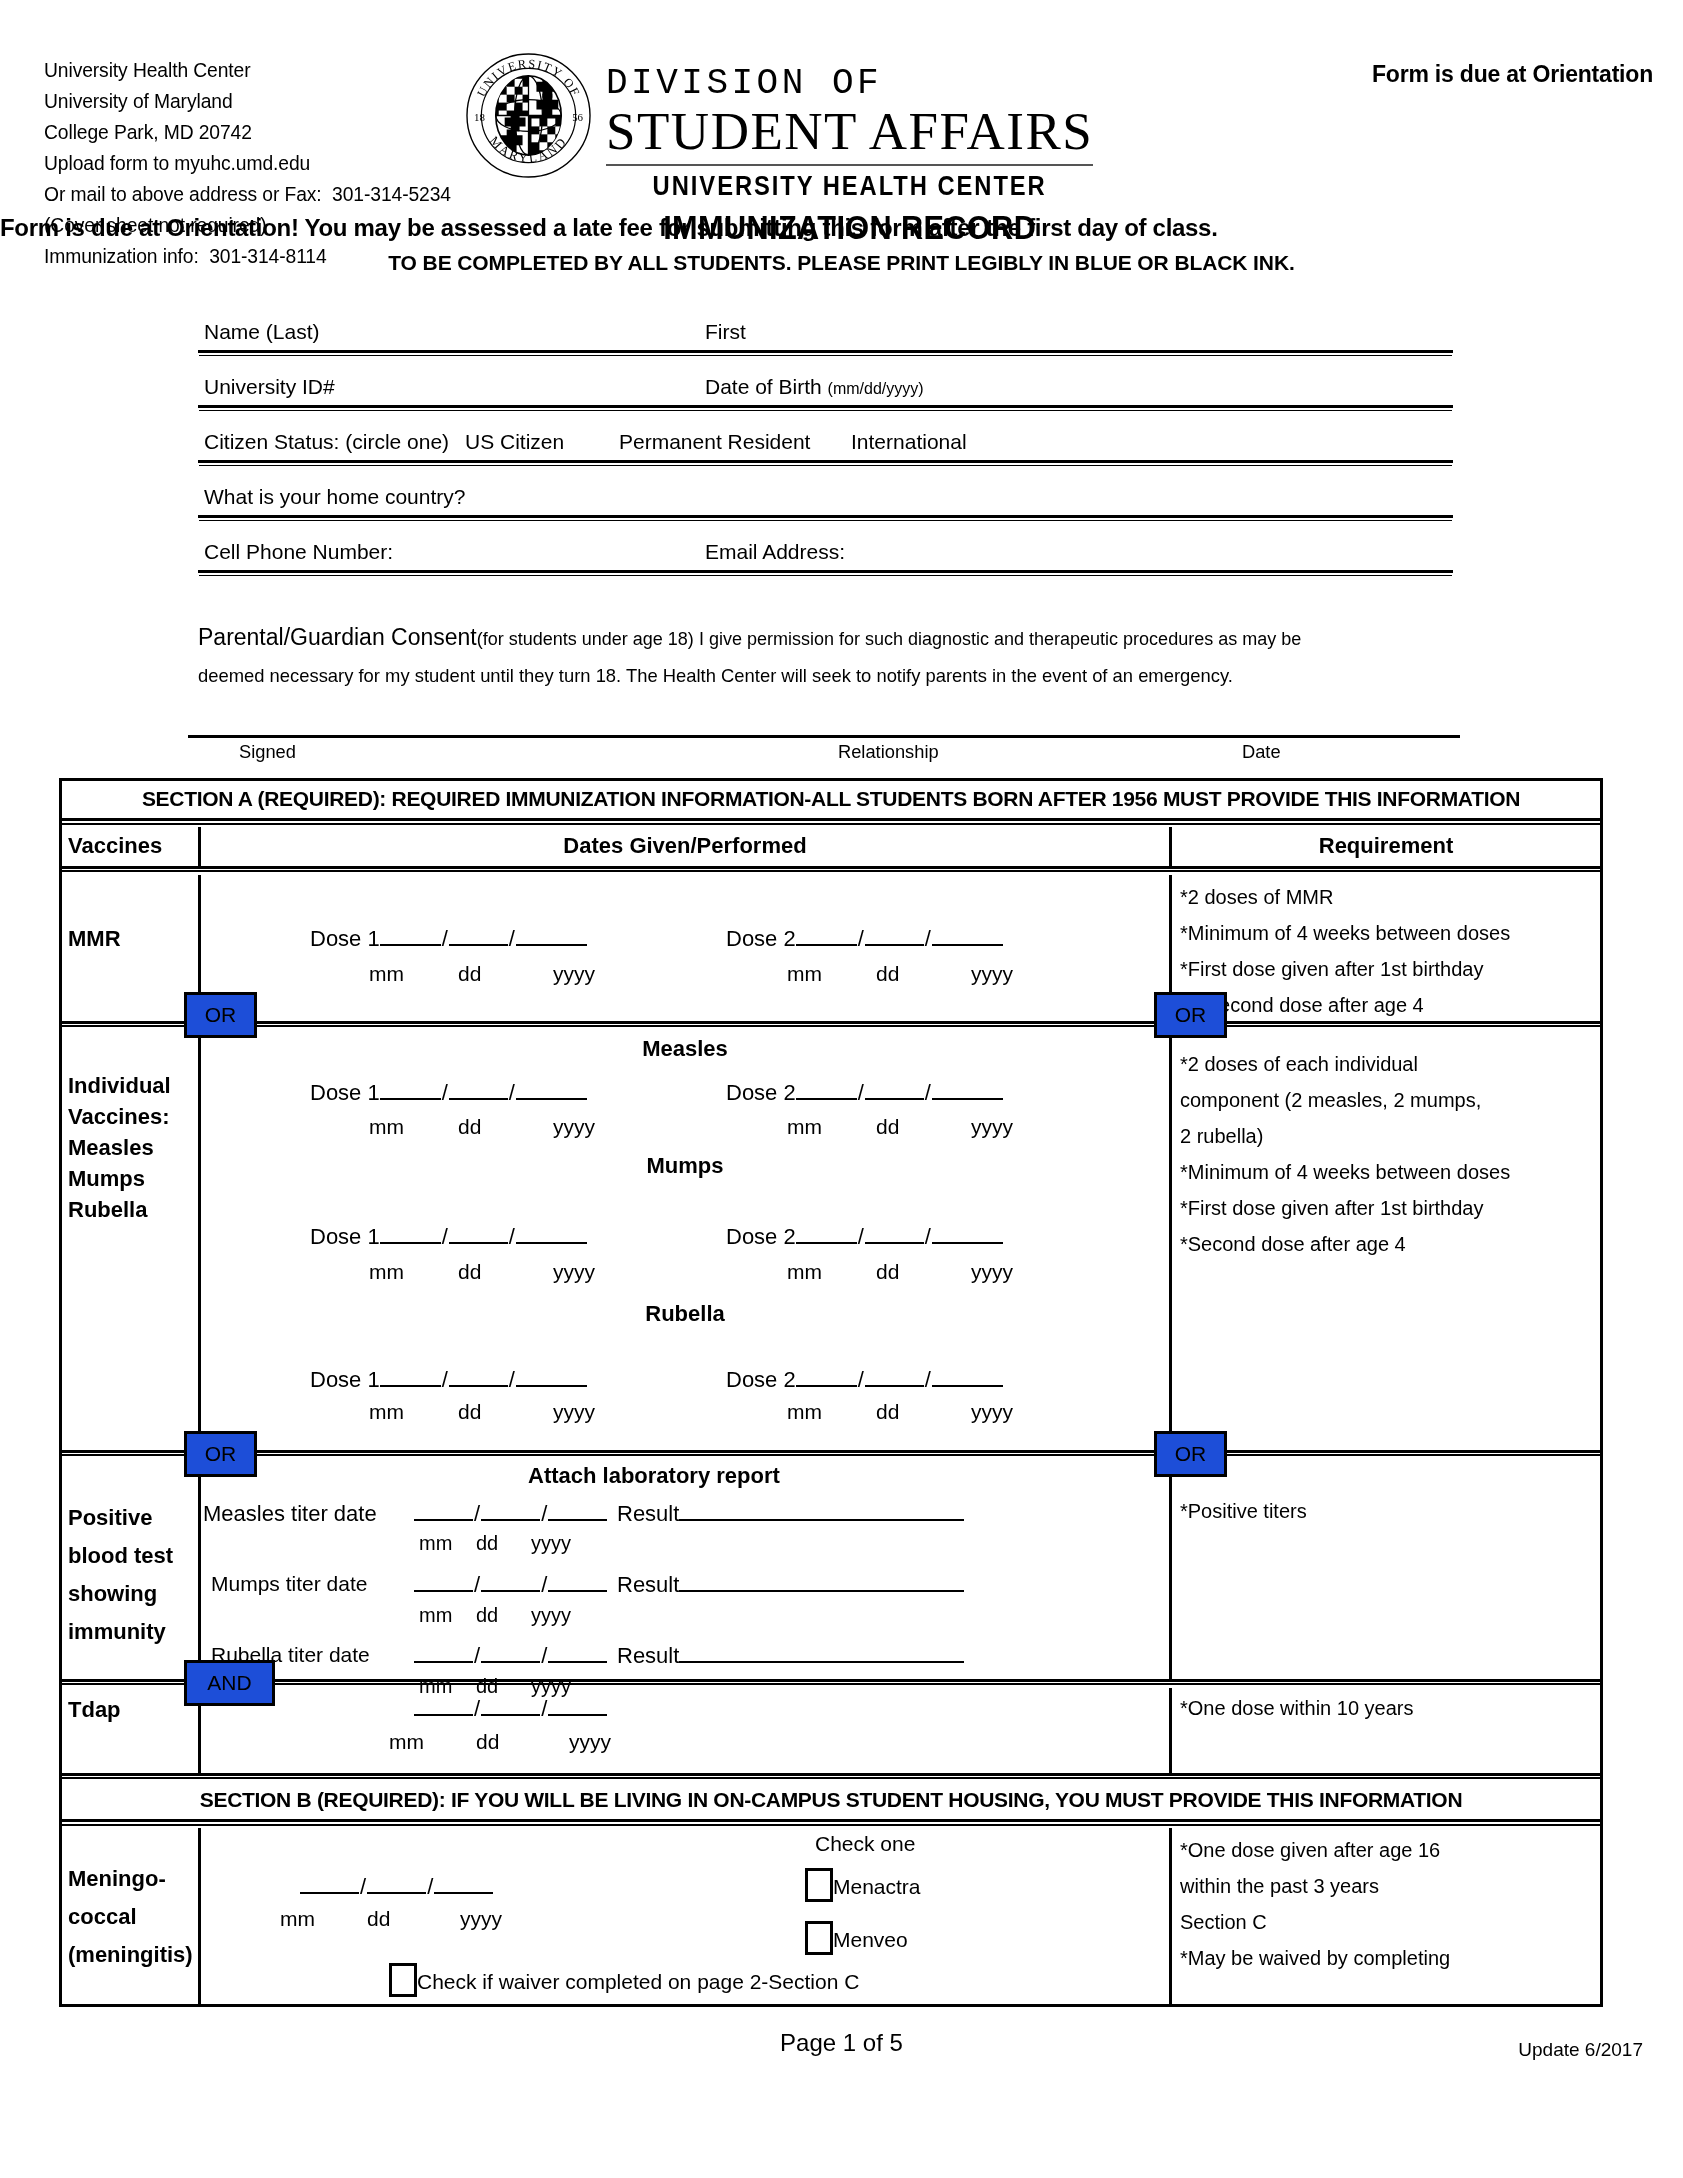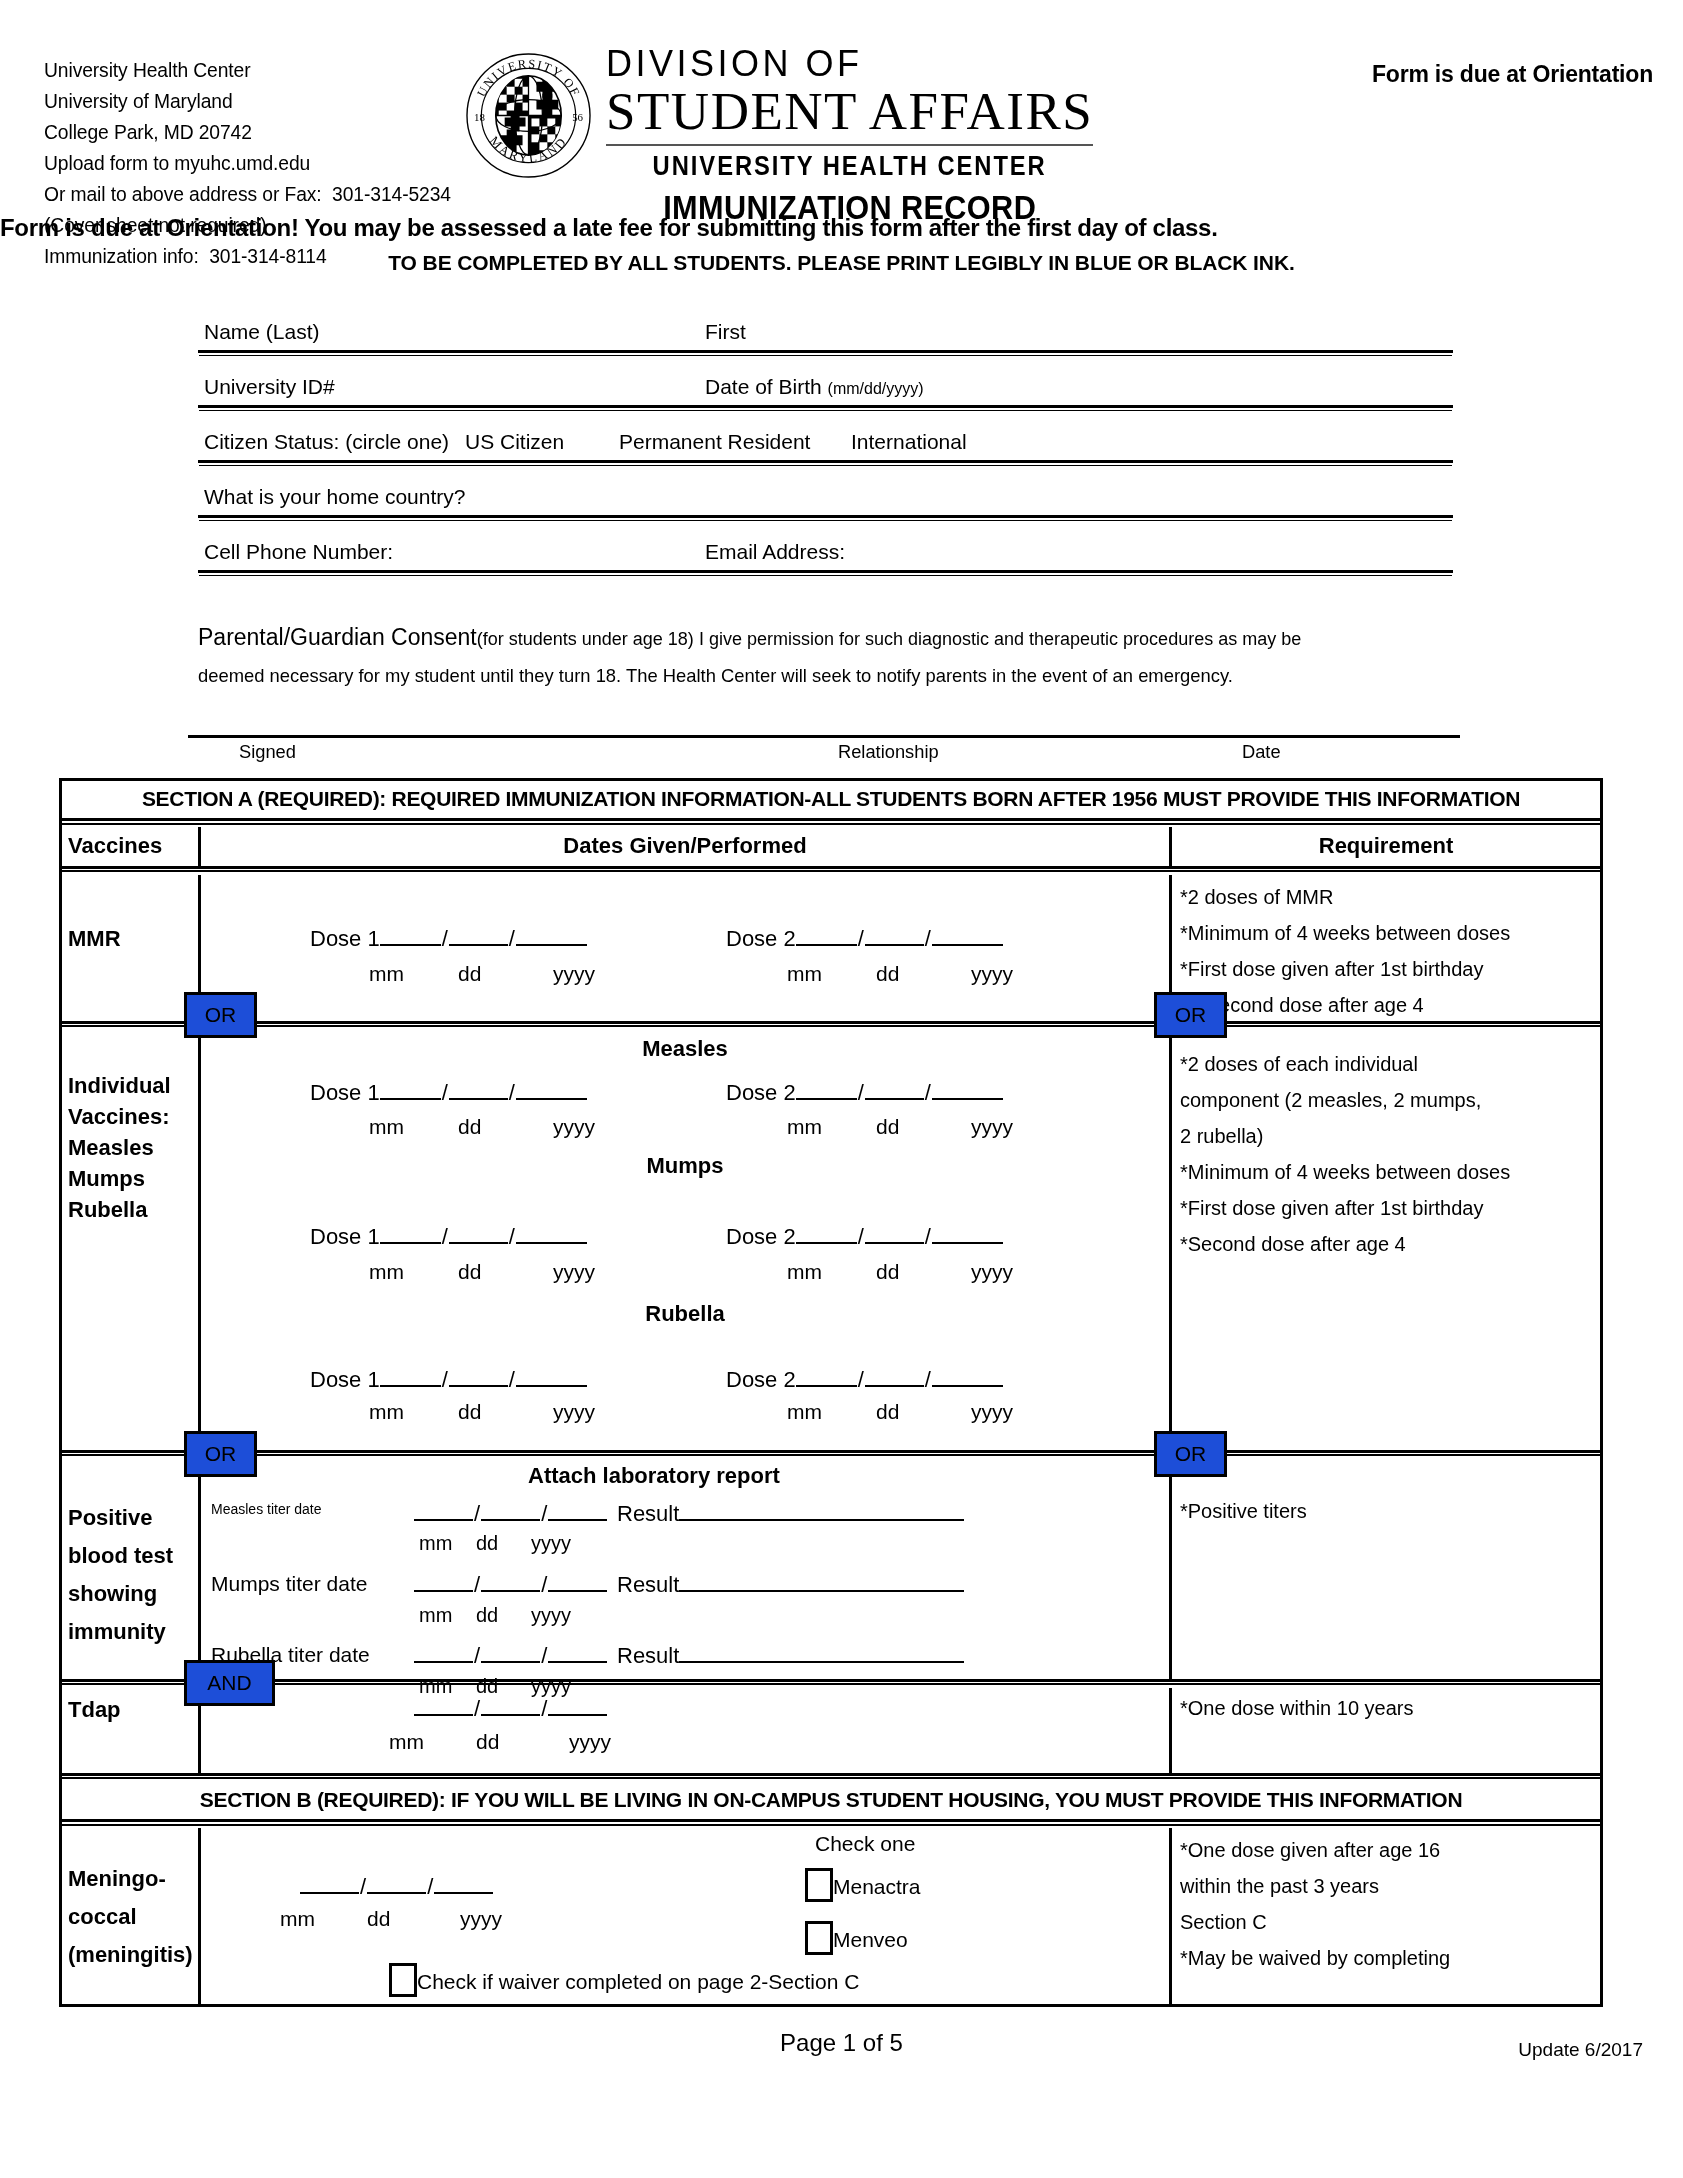--- a/index.html
+++ b/index.html
@@ -34,23 +34,23 @@
   .brandwrap {
     position: absolute; left: 465px; top: 42px;
     display: flex; align-items: flex-start;
   }
 
   
   .seal { width: 127px; height: 127px; margin-top: 10px; flex: 0 0 auto; }
 
   .brandtext { margin-left: 14px; }
   .div-of {
-    font-family: Liberation Sans, sans-serif;
+    font-family: Liberation Mono, monospace;
     font-size: 36px; letter-spacing: 3.5px; line-height: 1.0;
-    margin-top: 4px;
+    margin-top: 24px;
   }
   .stu-aff {
     font-family: "Liberation Serif", serif;
     font-size: 53px; letter-spacing: 1.5px; line-height: 1.05;
     margin-top: 2px;
   }
   .brand-rule { border-top: 2.5px solid #555; margin: 4px 0 5px 0; width: 100%; }
   .uhc {
     font-size: 27px; font-weight: bold; letter-spacing: 2.2px;
     text-align: center; transform: scaleX(0.88); transform-origin: center;
@@ -473,21 +473,21 @@
           <div>Positive</div>
           <div>blood test</div>
           <div>showing</div>
           <div>immunity</div>
         </div>
       </div>
 
       <div class="c-dates">
         <div class="center-sub" style="position:absolute; left:327px; top:4px;">Attach laboratory report</div>
 
-        <div style="position:absolute; left:10px; top:42px; font-size:14px;">Measles titer date</div>
+        <div style="position:absolute; left:2px; top:42px; font-size:22px;">Measles titer date</div>
         <div style="position:absolute; left:213px; top:42px;">
           <span class="doseline"><span class="ul u-md"></span><span class="slash">/</span><span class="ul u-md"></span><span class="slash">/</span><span class="ul u-md"></span></span>
         </div>
         <div class="mdy" style="position:absolute; left:218px; top:73px; width:248px; font-size:20px;">
           <span style="left:0">mm</span>
           <span style="left:57px">dd</span>
           <span style="left:112px">yyyy</span>
         </div>
         <div style="position:absolute; left:416px; top:42px;">
           <span class="doseline"><span>Result</span><span class="ul" style="width:285px"></span></span>

